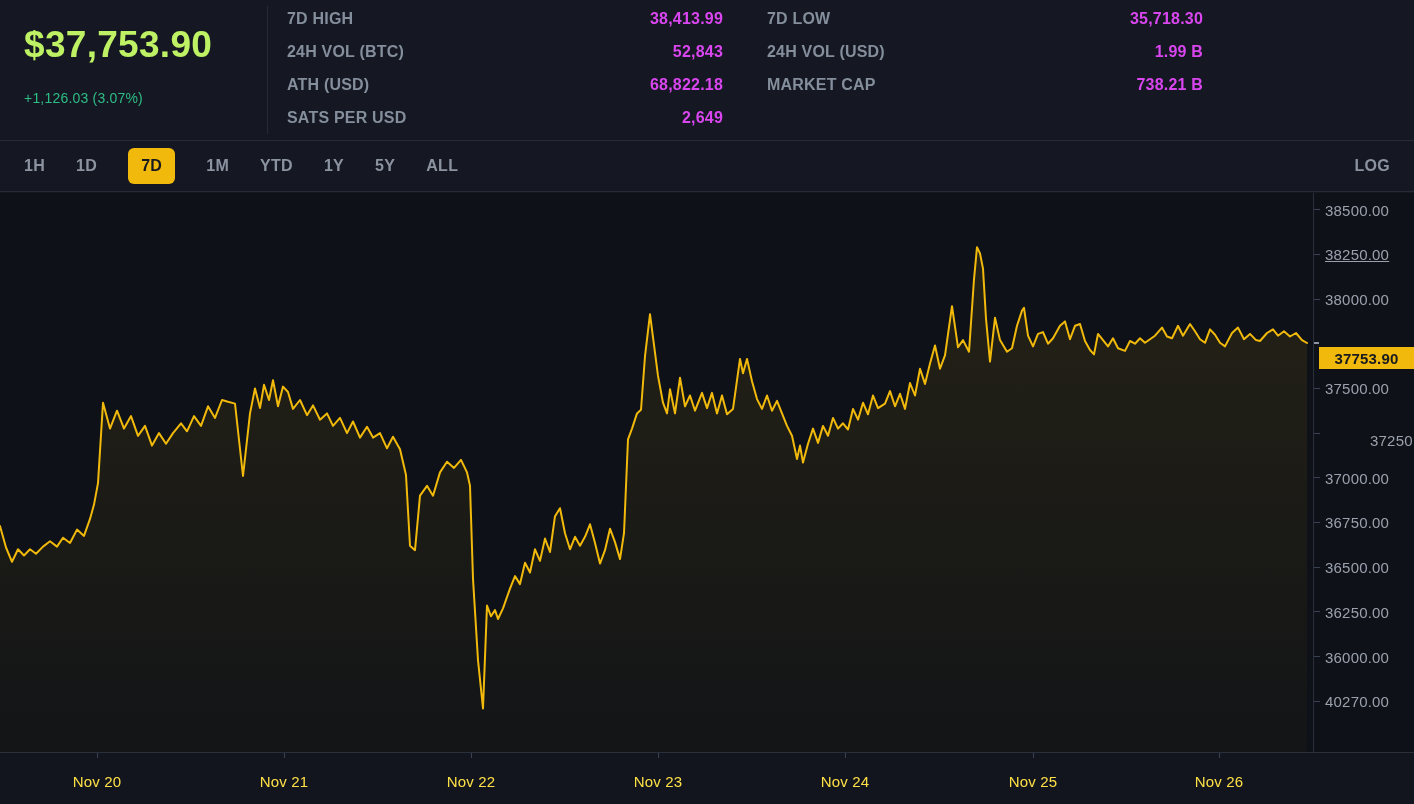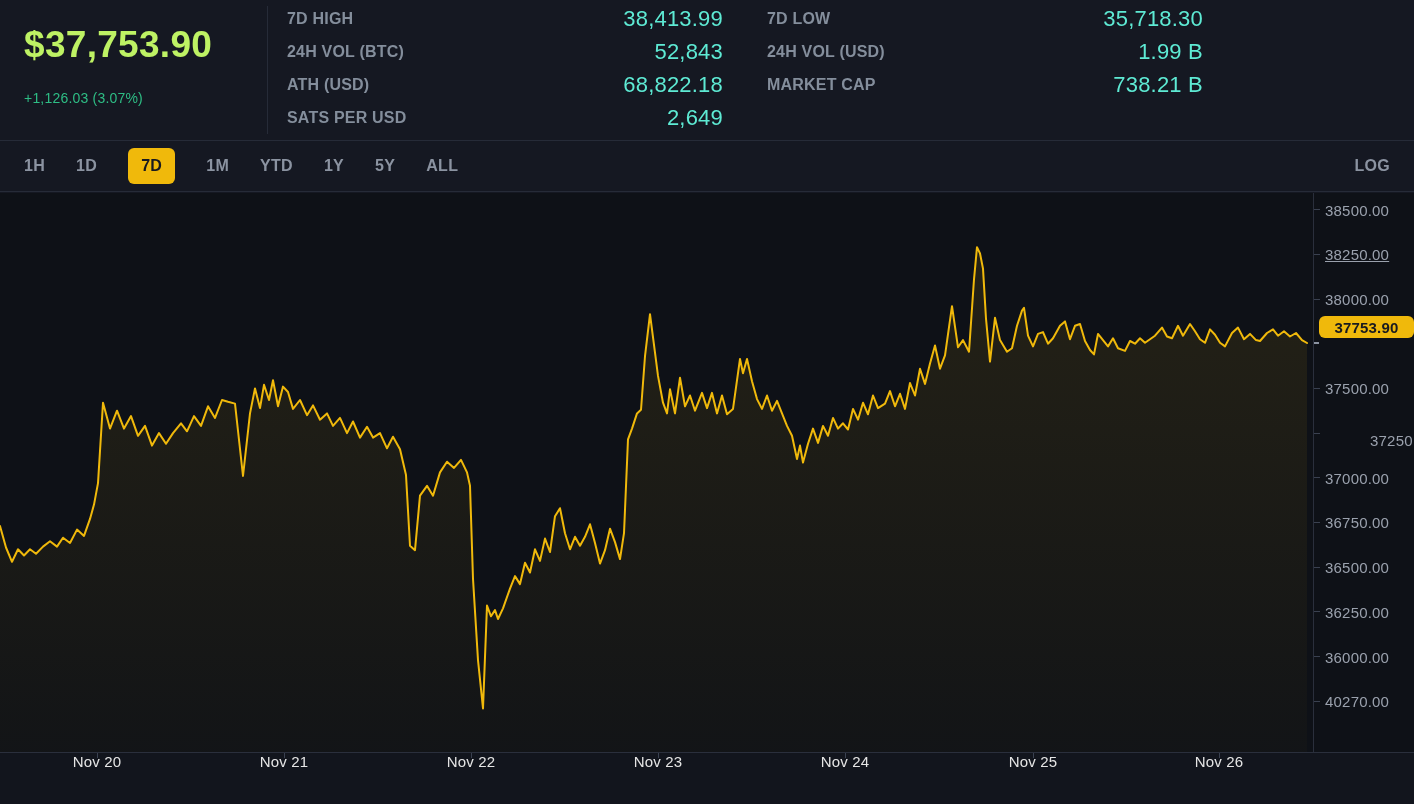--- a/index.html
+++ b/index.html
@@ -16,21 +16,21 @@
   .price-block{position:absolute;left:24px;top:14px;width:230px;}
   .hdr-title{color:#f0b90b;font-size:17px;font-weight:700;letter-spacing:.2px;}
   .hdr-price{color:#bef264;font-size:37px;font-weight:700;margin-top:10px;letter-spacing:.3px;}
   .hdr-change{color:#2ebd85;font-size:14px;font-weight:500;margin-top:24px;letter-spacing:.2px;}
   .hdr-divider{position:absolute;left:267px;top:6px;height:128px;width:1px;background:#262b38;}
   .stats-col{position:absolute;top:2px;display:flex;flex-direction:column;}
   .stats-col-1{left:287px;width:436px;}
   .stats-col-2{left:767px;width:436px;}
   .stat-row{height:33px;display:flex;align-items:center;justify-content:space-between;}
   .stat-label{color:#848e9c;font-size:16px;font-weight:700;letter-spacing:.2px;}
-  .stat-value{color:#5eead4;font-size:22px;font-weight:400;letter-spacing:.2px;}
+  .stat-value{color:#d946ef;font-size:16px;font-weight:700;letter-spacing:.2px;}
 
   
   .tabbar{position:absolute;top:141px;left:0;width:1414px;height:51px;border-bottom:1px solid #262b38;
           display:flex;align-items:center;padding:0 24px;box-sizing:border-box;}
   .tabs{display:flex;align-items:center;gap:31px;flex:1;}
   .tab{color:#8b93a1;font-size:16px;font-weight:700;cursor:pointer;letter-spacing:.3px;}
   .tab.active{background:#f0b90b;color:#181a20;padding:9px 13px;border-radius:6px;}
   .log-btn{background:none;border:none;color:#8b93a1;font-size:16px;font-weight:700;cursor:pointer;
            font-family:"Liberation Sans",sans-serif;letter-spacing:.3px;padding:0;}
 
@@ -41,21 +41,21 @@
   .yaxis{position:absolute;left:1314px;top:0;width:100px;height:559px;background:#0e1117;}
   .ytick-dash{position:absolute;left:0;width:6px;height:1px;background:#3a4150;}
   .ytick-label{position:absolute;left:11px;color:#9aa1ad;font-size:15px;letter-spacing:.2px;}
   .badge-dash{position:absolute;left:0;width:5px;height:2px;background:#8b93a1;}
   .price-badge{position:absolute;left:5px;right:0;height:22px;background:#f0b90b;color:#181a20;
                font-size:15px;font-weight:700;display:flex;align-items:center;justify-content:center;letter-spacing:.2px;}
 
   
   .xaxis{position:absolute;top:752px;left:0;width:1414px;height:52px;background:#12151d;border-top:1px solid #2a2f3c;box-sizing:border-box;}
   .xtick-dash{position:absolute;top:0;width:1px;height:5px;background:#3a4150;}
-  .xtick-label{position:absolute;top:0;width:80px;margin-left:-40px;text-align:center;color:#e5e5e5;font-size:15px;letter-spacing:.2px;}
+  .xtick-label{position:absolute;top:20px;width:80px;margin-left:-40px;text-align:center;color:#fde047;font-size:15px;letter-spacing:.2px;}
 </style>
 </head>
 <body>
 
 <div class="app">
 
   <div class="header">
     <div class="price-block">
       <div class="hdr-price">$37,753.90</div>
       <div class="hdr-change">+1,126.03 (3.07%)</div>
@@ -117,21 +117,21 @@
             <stop offset="0" stop-color="#f0b90b" stop-opacity="0.10"></stop>
             <stop offset="1" stop-color="#f0b90b" stop-opacity="0.02"></stop>
           </linearGradient>
         </defs>
         <path id="area-path" fill="url(#areaGrad)" stroke="none" d="M0,333.0L6,354.5L12,368.8L18,356.3L24,362.5L30,356.3L36,360.7L43,353.6L50,348.2L57,353.6L63,344.7L70,350.0L77,336.6L84,342.9L90,325.9L94,311.6L98,290.1L103,209.7L110,235.6L117,217.7L124,235.6L131,223.1L138,242.8L145,232.9L152,252.6L159,240.1L166,250.8L173,240.1L181,230.3L187,238.3L194,223.1L201,232.9L208,213.3L215,224.9L222,207.0L228,208.8L235,210.6L243,283.0L250,220.4L255,195.4L260,215.1L264,191.8L269,207.0L273,187.3L278,213.3L283,193.6L288,199.0L293,215.9L300,207.0L307,222.2L313,212.4L320,226.7L327,220.4L333,232.9L340,224.9L347,240.1L353,228.5L360,244.6L367,233.8L373,244.6L380,240.1L387,255.3L393,243.7L400,256.2L406,282.1L410,352.7L415,357.2L420,302.7L427,292.8L433,302.7L440,279.4L447,268.7L454,274.9L461,266.9L467,279.4L470,292.8L473,385.8L478,467.1L483,515.4L487,412.6L491,423.3L495,417.1L498,426.0L503,415.3L510,395.6L515,383.1L520,391.1L525,369.7L530,379.5L535,356.3L540,367.9L545,345.6L550,359.0L555,323.2L560,315.2L565,340.2L570,356.3L575,343.8L580,352.7L585,343.8L590,331.3L595,350.0L600,370.6L605,357.2L610,335.7L615,349.1L620,366.1L624,340.2L628,246.3L632,235.6L637,220.4L641,216.8L645,163.2L650,121.2L655,159.6L658,182.9L663,209.7L667,220.4L670,196.3L675,220.4L680,184.7L685,213.3L690,202.5L695,217.7L702,199.9L707,215.1L712,199.9L717,220.4L722,202.5L727,221.3L733,215.9L740,165.9L743,180.2L747,165.9L752,188.2L757,206.1L762,215.9L767,202.5L772,217.7L777,207.9L782,220.4L787,232.9L792,242.8L797,266.0L800,252.6L803,269.6L808,250.8L813,235.6L818,249.9L823,232.9L828,242.8L833,224.9L838,235.6L843,230.3L848,236.5L853,215.9L858,226.7L863,209.7L868,221.3L873,202.5L878,215.1L885,210.6L890,198.1L895,213.3L900,200.8L905,215.9L910,190.0L915,202.5L920,175.7L925,190.9L930,170.4L935,152.5L940,175.7L945,162.3L952,113.2L958,154.3L963,147.1L969,158.7L974,86.3L977,54.2L980,60.4L983,75.6L986,125.7L990,168.6L995,124.8L1000,147.1L1007,158.7L1012,155.2L1017,132.8L1022,117.6L1024,114.9L1028,142.7L1033,153.4L1038,140.9L1043,139.1L1048,150.7L1053,145.3L1060,132.8L1065,128.4L1070,146.2L1075,132.8L1080,131.0L1085,148.0L1090,157.0L1094,161.4L1098,140.9L1103,147.1L1108,153.4L1113,145.3L1118,155.2L1125,157.9L1130,148.0L1135,150.7L1140,145.3L1145,149.8L1150,146.2L1155,142.7L1162,134.6L1167,143.5L1172,145.3L1178,132.8L1183,142.7L1190,131.0L1195,138.2L1200,146.2L1205,149.8L1210,136.4L1215,141.8L1220,149.8L1225,153.4L1232,140.0L1238,134.6L1244,146.2L1250,140.9L1256,147.1L1260,148.0L1267,140.0L1273,136.4L1278,142.7L1284,138.2L1290,143.5L1296,140.0L1302,147.1L1307,150.0L1307,559L0,559Z"></path>
         <path id="line-path" fill="none" stroke-width="2" stroke-linejoin="round" stroke-linecap="round" d="M0,333.0L6,354.5L12,368.8L18,356.3L24,362.5L30,356.3L36,360.7L43,353.6L50,348.2L57,353.6L63,344.7L70,350.0L77,336.6L84,342.9L90,325.9L94,311.6L98,290.1L103,209.7L110,235.6L117,217.7L124,235.6L131,223.1L138,242.8L145,232.9L152,252.6L159,240.1L166,250.8L173,240.1L181,230.3L187,238.3L194,223.1L201,232.9L208,213.3L215,224.9L222,207.0L228,208.8L235,210.6L243,283.0L250,220.4L255,195.4L260,215.1L264,191.8L269,207.0L273,187.3L278,213.3L283,193.6L288,199.0L293,215.9L300,207.0L307,222.2L313,212.4L320,226.7L327,220.4L333,232.9L340,224.9L347,240.1L353,228.5L360,244.6L367,233.8L373,244.6L380,240.1L387,255.3L393,243.7L400,256.2L406,282.1L410,352.7L415,357.2L420,302.7L427,292.8L433,302.7L440,279.4L447,268.7L454,274.9L461,266.9L467,279.4L470,292.8L473,385.8L478,467.1L483,515.4L487,412.6L491,423.3L495,417.1L498,426.0L503,415.3L510,395.6L515,383.1L520,391.1L525,369.7L530,379.5L535,356.3L540,367.9L545,345.6L550,359.0L555,323.2L560,315.2L565,340.2L570,356.3L575,343.8L580,352.7L585,343.8L590,331.3L595,350.0L600,370.6L605,357.2L610,335.7L615,349.1L620,366.1L624,340.2L628,246.3L632,235.6L637,220.4L641,216.8L645,163.2L650,121.2L655,159.6L658,182.9L663,209.7L667,220.4L670,196.3L675,220.4L680,184.7L685,213.3L690,202.5L695,217.7L702,199.9L707,215.1L712,199.9L717,220.4L722,202.5L727,221.3L733,215.9L740,165.9L743,180.2L747,165.9L752,188.2L757,206.1L762,215.9L767,202.5L772,217.7L777,207.9L782,220.4L787,232.9L792,242.8L797,266.0L800,252.6L803,269.6L808,250.8L813,235.6L818,249.9L823,232.9L828,242.8L833,224.9L838,235.6L843,230.3L848,236.5L853,215.9L858,226.7L863,209.7L868,221.3L873,202.5L878,215.1L885,210.6L890,198.1L895,213.3L900,200.8L905,215.9L910,190.0L915,202.5L920,175.7L925,190.9L930,170.4L935,152.5L940,175.7L945,162.3L952,113.2L958,154.3L963,147.1L969,158.7L974,86.3L977,54.2L980,60.4L983,75.6L986,125.7L990,168.6L995,124.8L1000,147.1L1007,158.7L1012,155.2L1017,132.8L1022,117.6L1024,114.9L1028,142.7L1033,153.4L1038,140.9L1043,139.1L1048,150.7L1053,145.3L1060,132.8L1065,128.4L1070,146.2L1075,132.8L1080,131.0L1085,148.0L1090,157.0L1094,161.4L1098,140.9L1103,147.1L1108,153.4L1113,145.3L1118,155.2L1125,157.9L1130,148.0L1135,150.7L1140,145.3L1145,149.8L1150,146.2L1155,142.7L1162,134.6L1167,143.5L1172,145.3L1178,132.8L1183,142.7L1190,131.0L1195,138.2L1200,146.2L1205,149.8L1210,136.4L1215,141.8L1220,149.8L1225,153.4L1232,140.0L1238,134.6L1244,146.2L1250,140.9L1256,147.1L1260,148.0L1267,140.0L1273,136.4L1278,142.7L1284,138.2L1290,143.5L1296,140.0L1302,147.1L1307,150.0" stroke="#f0b90b"></path>
       </svg>
     </div>
     <div class="yaxis">
       <div class="badge-dash" style="top: 149.002px;"></div>
-      <div class="price-badge" style="top: 123px; border-radius: 6px;">37753.90</div>
+      <div class="price-badge" style="top: 154px;">37753.90</div>
     <div class="ytick-dash" style="top: 16.1252px;"></div>
         <div class="ytick-label" style="top: 8.6252px;">38500.00</div>
         <div class="ytick-dash" style="top: 60.8166px;"></div>
         <div class="ytick-label" style="top: 53.3166px; text-decoration: underline;">38250.00</div>
         <div class="ytick-dash" style="top: 105.508px;"></div>
         <div class="ytick-label" style="top: 98.008px;">38000.00</div>
         <div class="ytick-dash" style="top: 194.891px;"></div>
         <div class="ytick-label" style="top: 187.391px;">37500.00</div>
         <div class="ytick-dash" style="top: 239.582px;"></div>
         <div class="ytick-label" style="top: 239px; margin-left: 45px;">37250.00</div>

